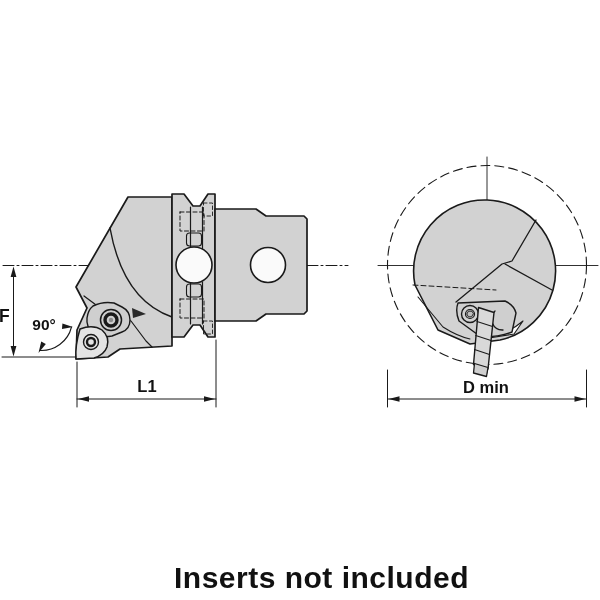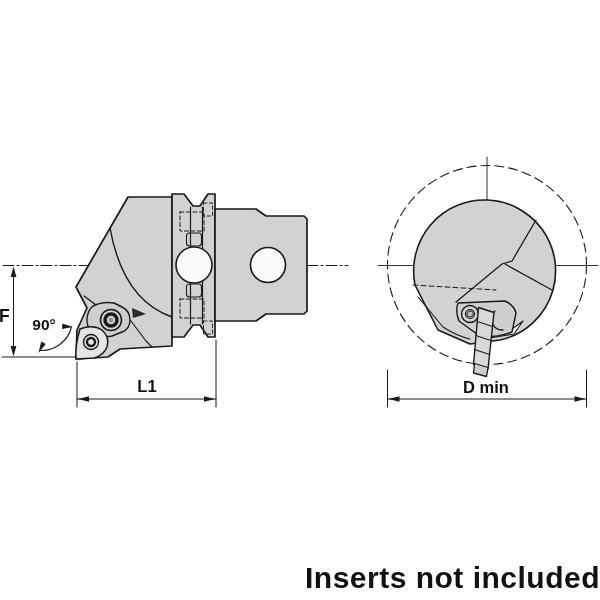--- a/index.html
+++ b/index.html
@@ -7,21 +7,21 @@
     position:relative;width:600px;height:600px;background:#ffffff;
     font-family:"Liberation Sans", sans-serif;overflow:hidden;
   }
   svg{display:block;}
   svg text{
     font-family:"Liberation Sans", sans-serif;
     font-weight:700;fill:#111;
   }
   .caption{
     position:absolute;left:0;right:0;top:561px;
-    text-align:right;
+    text-align:center;
     font-size:30px;font-weight:700;color:#111;
     letter-spacing:0.5px;
     padding-left:43px;
   }
 </style>
 </head>
 <body>
 
 <div class="stage">
 

